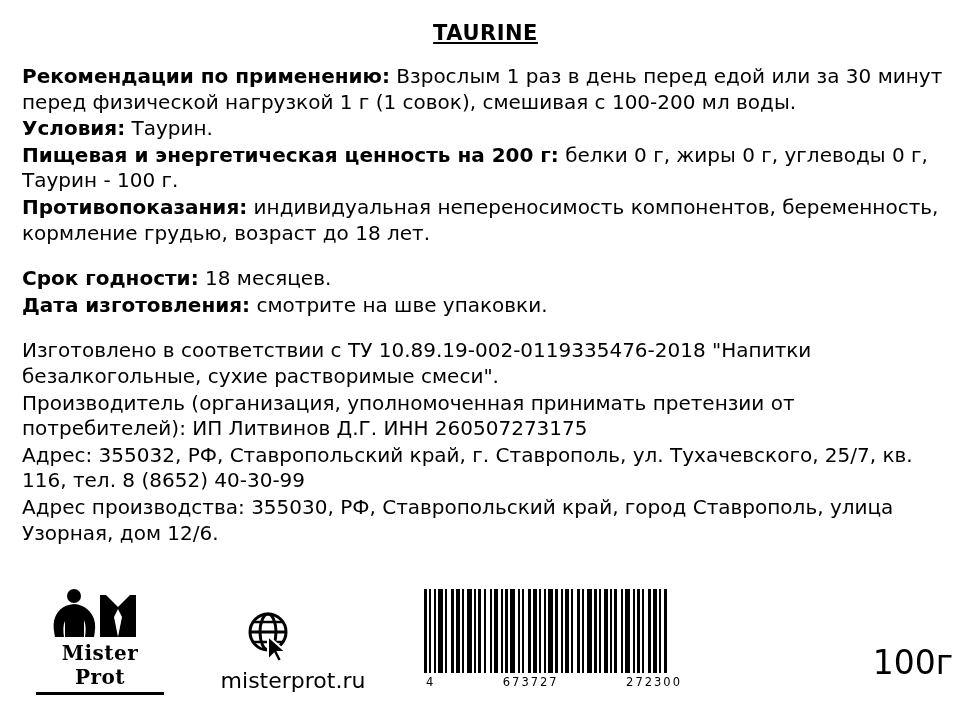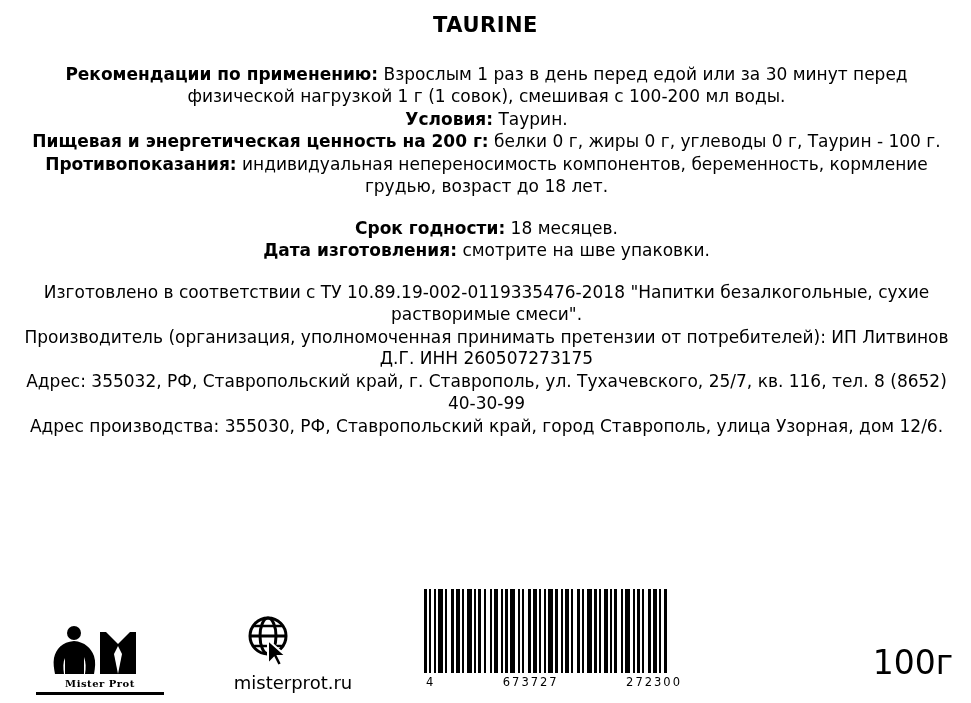--- a/index.html
+++ b/index.html
@@ -11,38 +11,38 @@
     width: 971px;
     height: 703px;
     position: relative;
     font-family: "DejaVu Sans", sans-serif;
     color: #000000;
     overflow: hidden;
   }
   .label-page {
     position: absolute;
     inset: 0;
-    padding: 0;
+    padding: 8px;
+    text-decoration: underline;
   }
   .title {
     text-align: center;
     font-size: 21px;
     font-weight: bold;
     letter-spacing: 0.5px;
     margin-top: 13px;
     margin-bottom: 0;
   }
   .body-text {
     position: absolute;
     left: 22px;
     right: 20px;
     top: 64px;
-    font-size: 17px;
+    font-size: 20px;
     line-height: 1.28;
-    text-align: center;
   }
   .para {
     margin: 0 0 0 0;
   }
   .para + .para {
     margin-top: 1px;
   }
   .gap {
     height: 20px;
   }
@@ -64,21 +64,21 @@
     width: 132px;
     text-align: center;
   }
   .logo-figure {
     position: relative;
     width: 120px;
     height: 52px;
     margin: 0 auto;
   }
   .logo-name {
-    font-size: 10px;
+    font-size: 20px;
     font-weight: bold;
     letter-spacing: 0.5px;
     font-family: "DejaVu Serif", serif;
     margin-top: 2px;
   }
   .logo-underline {
     width: 128px;
     height: 3px;
     background: #000;
     margin: 3px auto 0 auto;
@@ -90,21 +90,21 @@
     bottom: 10px;
     width: 230px;
   }
   .globe-wrap {
     width: 56px;
     height: 56px;
     margin-left: 60px;
     margin-bottom: 2px;
   }
   .site-url {
-    font-size: 18px;
+    font-size: 22px;
     text-align: center;
     margin-left: -8px;
   }
   
   .barcode-block {
     position: absolute;
     left: 424px;
     bottom: 14px;
     width: 260px;
   }

